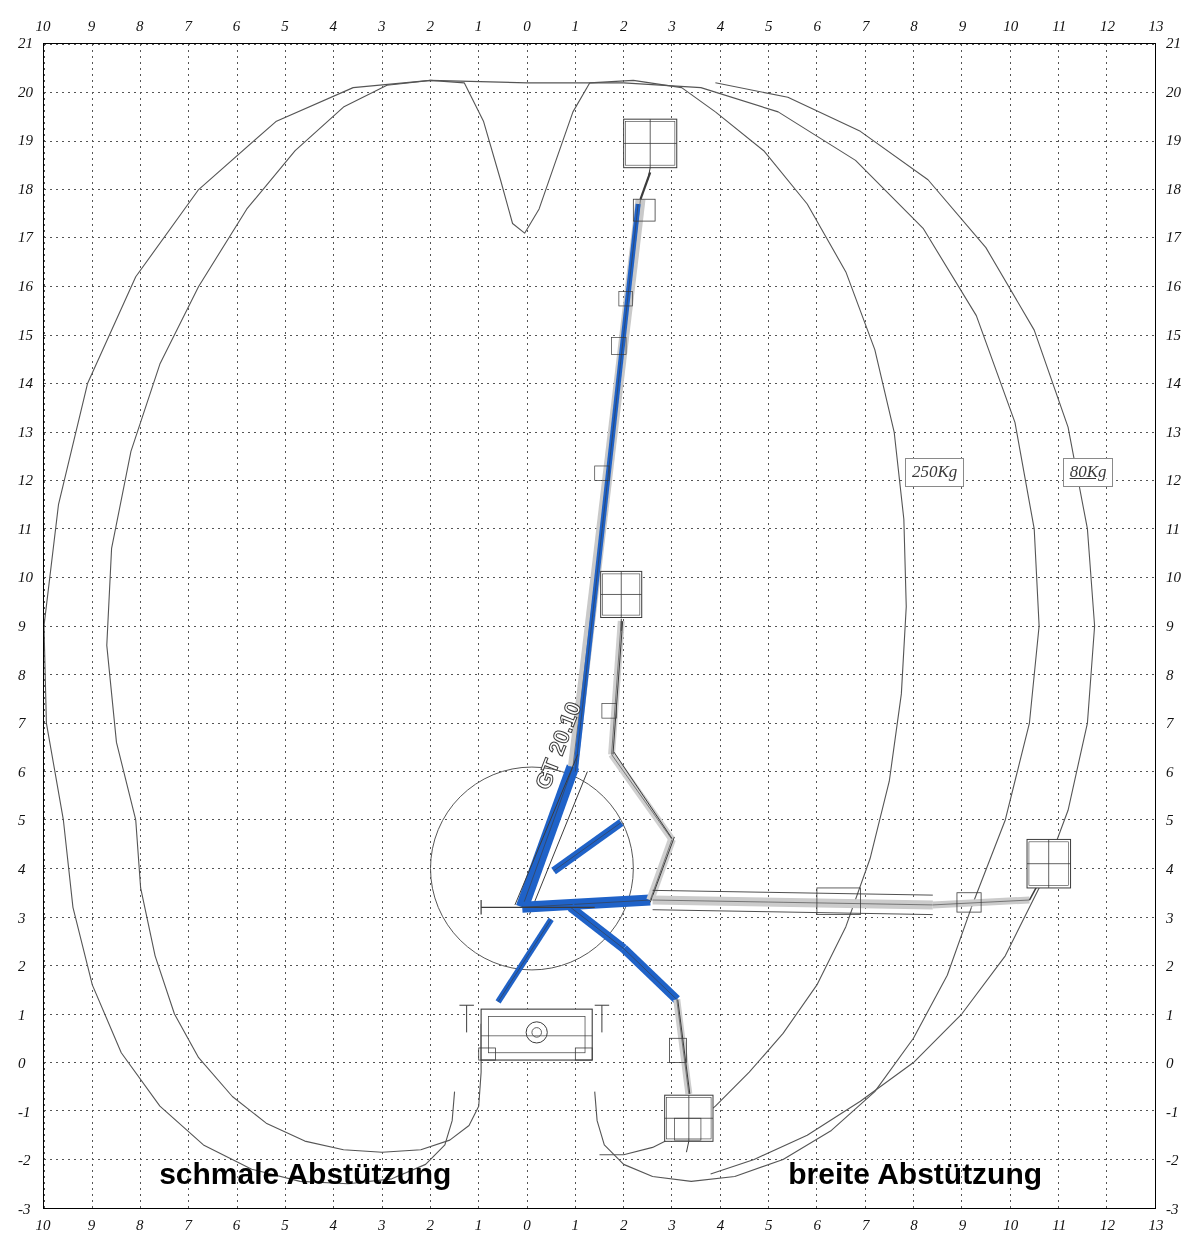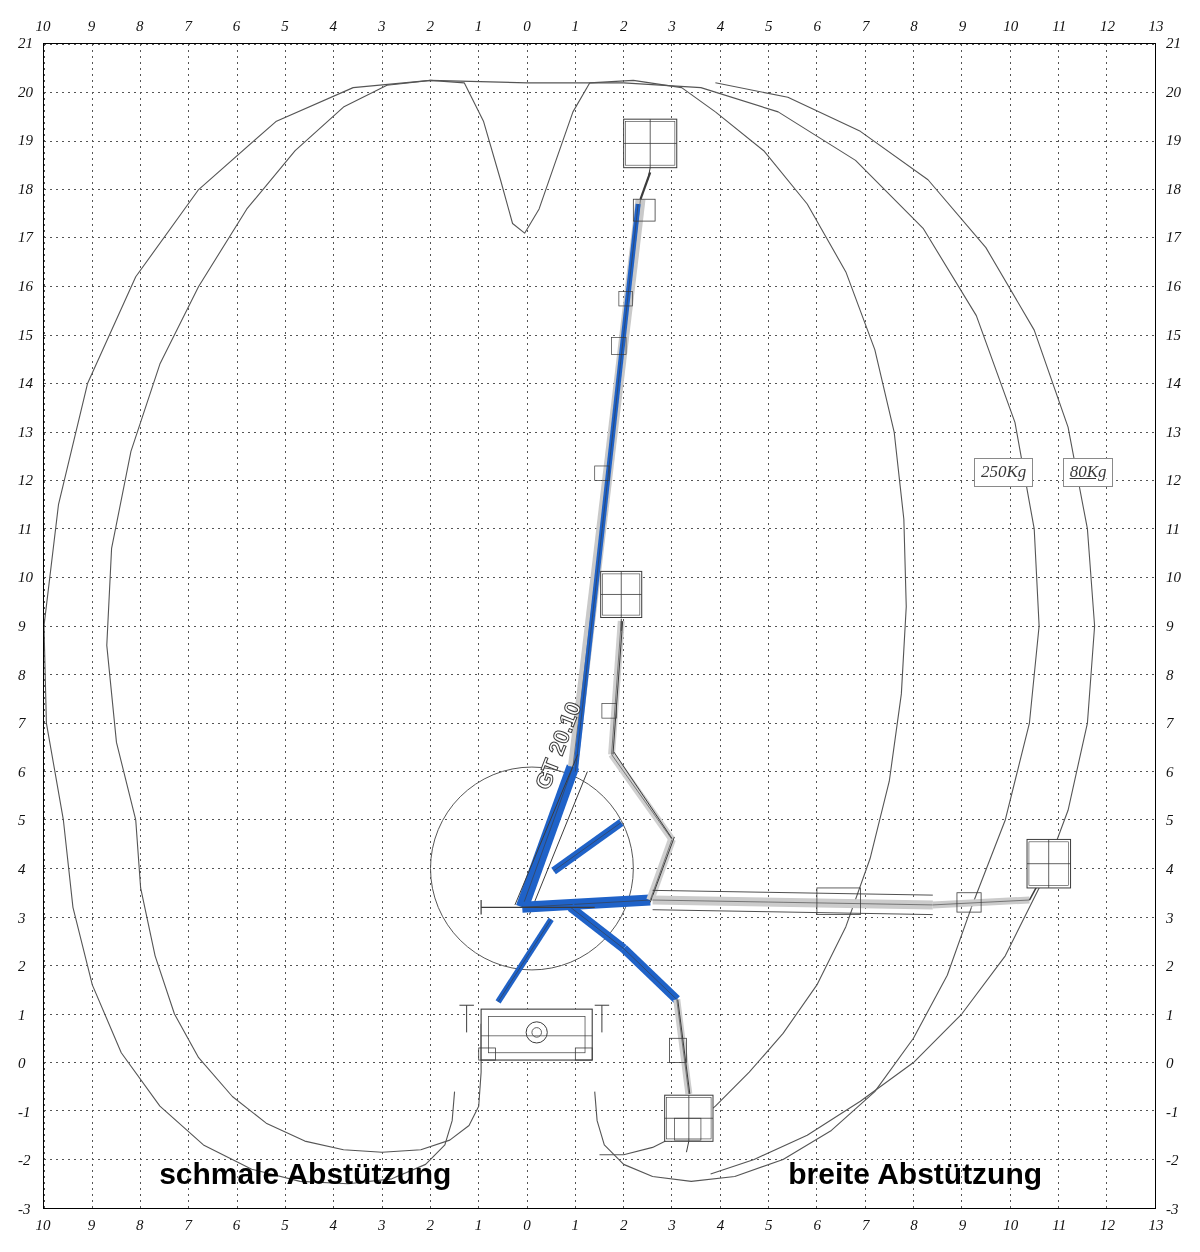--- a/index.html
+++ b/index.html
@@ -328,21 +328,21 @@
           <rect x="631.5" y="1076.1" width="26.6" height="21.9" stroke="#3b3b3b" fill="none" stroke-width="0.7"></rect>
           <line x1="437.9" y1="864.8" x2="551.7" y2="864.8" stroke="#3b3b3b" stroke-width="1.2" stroke-linecap="butt"></line>
           <line x1="437.9" y1="872.1" x2="437.9" y2="857.5" stroke="#3b3b3b" stroke-width="1.2" stroke-linecap="butt"></line>
           <line x1="454.9" y1="959.5" x2="508.1" y2="876.9" stroke="#1f62c8" stroke-width="6" stroke-linecap="butt"></line>
           <line x1="454.9" y1="959.5" x2="508.1" y2="876.9" stroke="#3b3b3b" stroke-width="0.6" stroke-linecap="butt"></line>
           <text x="505.7" y="748.2" fill="#ffffff" font-family="Liberation Sans, sans-serif" font-size="22" font-weight="bold" transform="rotate(-69 505.7 748.2)">GT 20.10</text>
         </g>
     </svg>
 
     <div id="annotations">
-        <div class="load-label" style="left: 930px; top: 413.533px;">250Kg</div>
+        <div class="load-label" style="left: 861px; top: 413.533px;">250Kg</div>
         <div class="load-label" style="left: 1018.64px; top: 413.533px; text-decoration: underline;">80Kg</div>
       </div>
   </div>
 
   <div class="caption" id="caption-left" style="left: 159.139px; top: 1157.42px;">schmale Abstützung</div>
   <div class="caption" id="caption-right" style="left: 788.226px; top: 1157.42px;">breite Abstützung</div>
 
 </div>
 
 </body></html>

